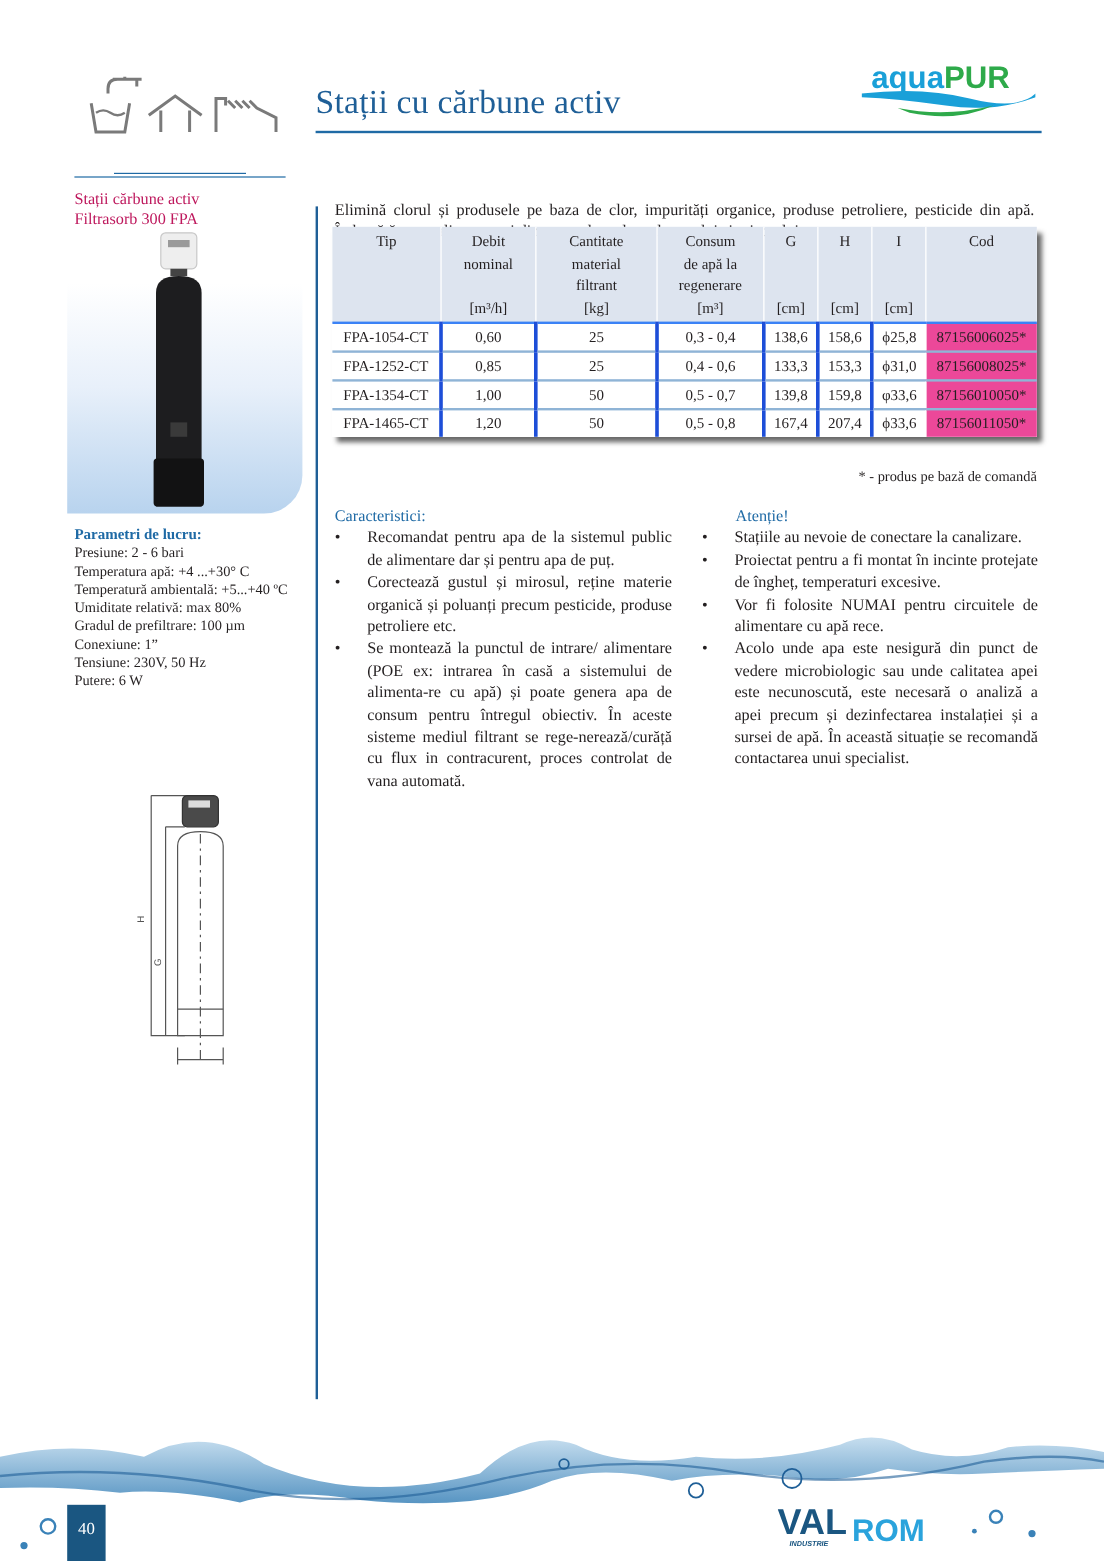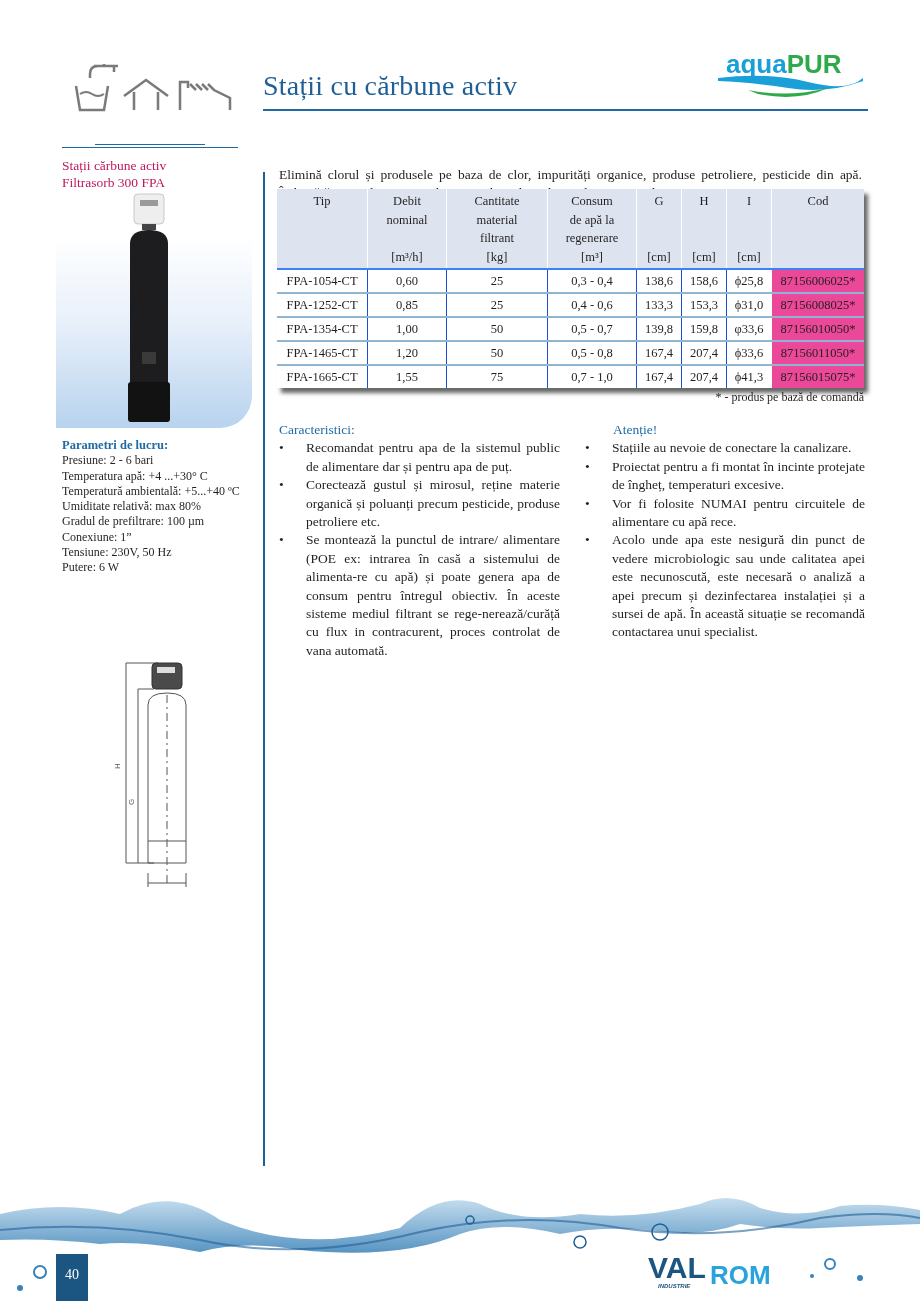--- a/index.html
+++ b/index.html
@@ -25,21 +25,21 @@
   .vrule { left:263px; top:172px; width:2px; height:994px; background:#1f5f97; }
 
   
   .intro { left:279px; top:142px; width:583px; font-size:13.5px; line-height:18px; text-align:justify;margin-top:24px; }
 
   
   .tbl-wrap { left:277px; top:189px; width:587px; box-shadow:4px 5px 4px rgba(40,40,40,0.7); }
   table.spec { border-collapse:collapse; width:587px; font-size:12.5px; }
   table.spec th { background:#dde4ef; font-weight:normal; vertical-align:top; padding:3px 2px 2px 2px;
                   line-height:18.5px; border-left:1px solid #ffffff; border-bottom:2px solid #3b82f6; text-align:center; }
-  table.spec td { padding:2px 4px; height:18px; line-height:18px; text-align:center; border-left:1px solid #1d4ed8;
+  table.spec td { padding:2px 4px; height:18px; line-height:18px; text-align:center; border-left:3px solid #1d4ed8;
                   border-bottom:2px solid #8fb4d6; background:#ffffff; white-space:nowrap; }
   table.spec td.code { background:#ec4899; border-left:1px solid #ffffff; }
   table.spec tr:last-child td { border-bottom:none; }
   table.spec td:first-child, table.spec th:first-child { border-left:none; }
   .footnote { left:640px; top:390px; width:224px; text-align:right; font-size:12px; }
 
   
   .col { width:281px; font-size:13.5px; line-height:18.4px; }
   .col .colhead { color:#1f6aa5; }
   .col ul { margin:0; padding:0; list-style:none; }
@@ -223,30 +223,20 @@
       </tr>
       <tr>
         <td>FPA-1465-CT</td>
         <td>1,20</td>
         <td>50</td>
         <td>0,5 - 0,8</td>
         <td>167,4</td>
         <td>207,4</td>
         <td>ϕ33,6</td>
         <td class="code">87156011050*</td>
-      </tr>
-      <tr>
-        <td>FPA-1665-CT</td>
-        <td>1,55</td>
-        <td>75</td>
-        <td>0,7 - 1,0</td>
-        <td>167,4</td>
-        <td>207,4</td>
-        <td>ϕ41,3</td>
-        <td class="code">87156015075*</td>
       </tr>
     </tbody>
   </table>
 </div>
 <div class="abs footnote">* - produs pe bază de comandă</div>
 
 <div class="abs col col-left">
   <div class="colhead">Caracteristici:</div>
   <ul>
     <li><span class="bul">•</span><span>Recomandat pentru apa de la sistemul public de alimentare dar și pentru apa de puț.</span></li>

